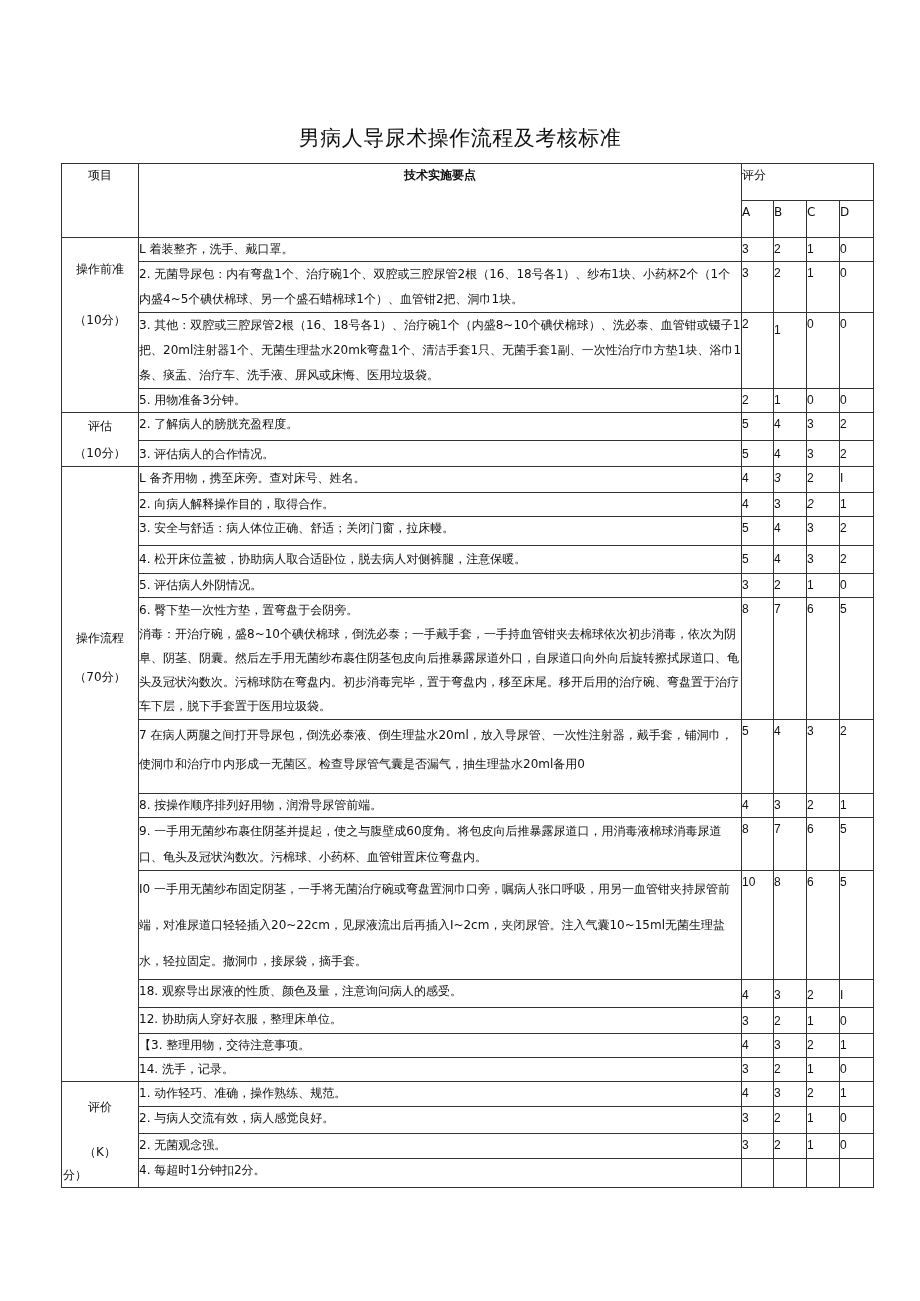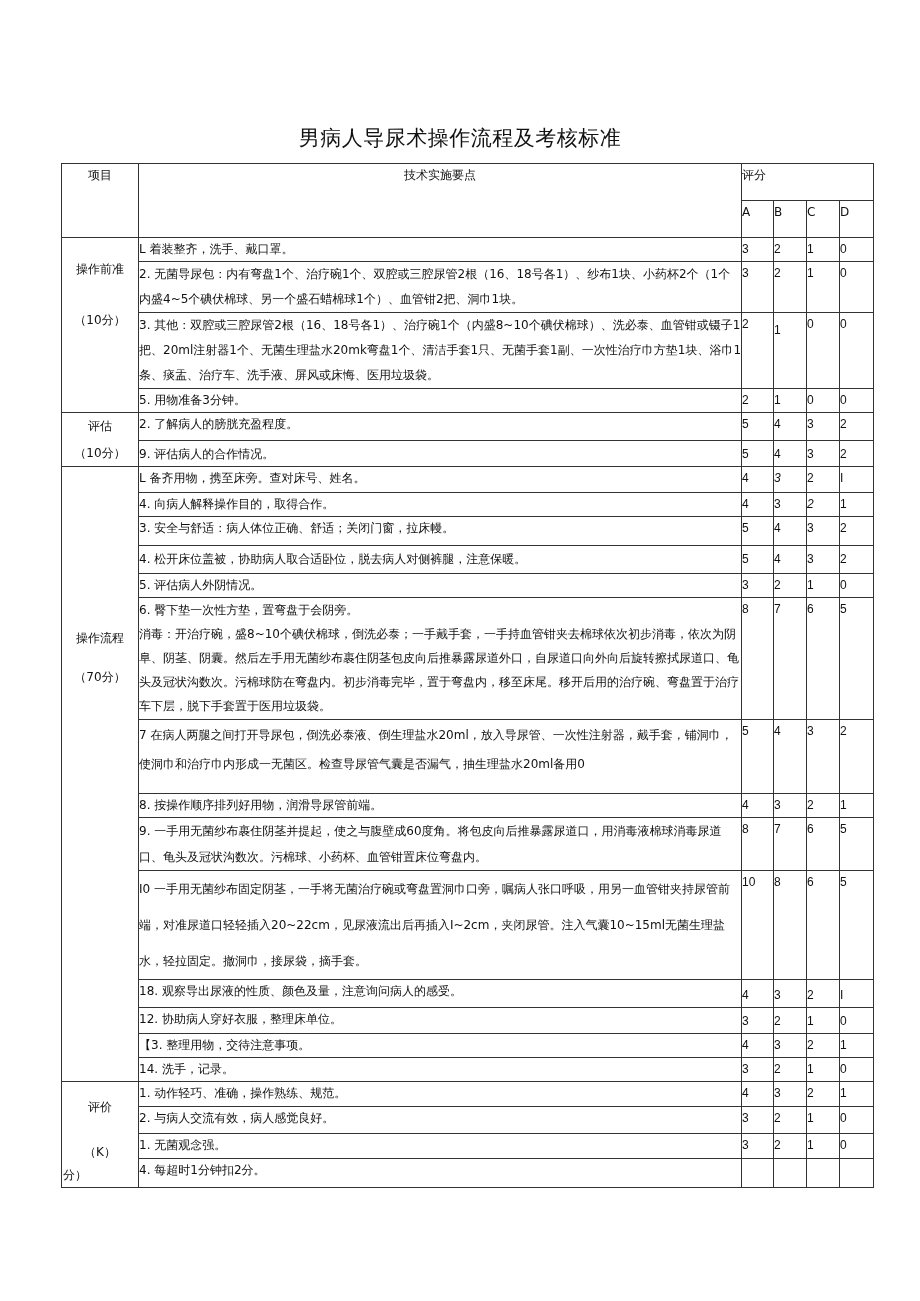--- a/index.html
+++ b/index.html
@@ -4,21 +4,21 @@
 <style>
   html, body { margin: 0; padding: 0; background: #ffffff; }
   body { width: 920px; height: 1301px; position: relative; font-family: "DejaVu Sans", "Liberation Sans", sans-serif; color: #111; }
   .title { position: absolute; left: 0; width: 920px; top: 124px; text-align: center; font-size: 21px; letter-spacing: 0.5px; font-family: "DejaVu Serif", "Liberation Serif", serif; }
   table.grid { position: absolute; left: 61px; top: 163px; border-collapse: collapse; table-layout: fixed; width: 812px; }
   table.grid td { border: 1px solid #333; padding: 0; vertical-align: top; font-size: 12px; line-height: 23px; }
   td.cat { text-align: center; vertical-align: middle; font-size: 12.5px; line-height: 20px; }
   td.txt { padding-left: 2px; padding-right: 1px; }
   td.sc { padding-left: 2px; font-family: "Liberation Sans Narrow", "Liberation Sans", sans-serif; font-size: 12px; }
   .hdr-item { text-align: center; vertical-align: top; padding-top: 2px; font-size: 12.5px; line-height: 18px; }
-  .hdr-main { text-align: center; vertical-align: middle; font-size: 20px; font-family: "DejaVu Serif", "Liberation Serif", serif; }
+  .hdr-main { text-align: center; vertical-align: middle; font-size: 20px; font-family: "DejaVu Serif", "Liberation Serif", serif; font-weight: bold; }
   .hdr-score { vertical-align: middle; font-size: 12.5px; }
   .hdr-letter { vertical-align: bottom; padding-left: 2px; font-size: 12px; line-height: 16px; }
   .it { font-style: italic; }
 </style>
 </head>
 <body>
 
 <div class="title">男病人导尿术操作流程及考核标准</div>
 
 <table class="grid">
@@ -81,40 +81,40 @@
         <div style="padding-top:2px">评估</div>
         <div style="padding-top:4px">（10分）</div>
       </td>
       <td class="txt">2. 了解病人的膀胱充盈程度。</td>
       <td class="sc">5</td>
       <td class="sc">4</td>
       <td class="sc">3</td>
       <td class="sc">2</td>
     </tr>
     <tr style="height:26px">
-      <td class="txt" style="vertical-align:bottom">9. 评估病人的合作情况。</td>
+      <td class="txt" style="vertical-align:bottom">3. 评估病人的合作情况。</td>
       <td class="sc" style="vertical-align:bottom">5</td>
       <td class="sc" style="vertical-align:bottom">4</td>
       <td class="sc" style="vertical-align:bottom">3</td>
       <td class="sc" style="vertical-align:bottom">2</td>
     </tr>
 
     <tr style="height:26px">
       <td rowspan="14" class="cat" style="vertical-align:top">
         <div style="padding-top:160px;text-align:center">操作流程</div>
         <div style="padding-top:16px">（70分）</div>
       </td>
       <td class="txt">L 备齐用物，携至床旁。查对床号、姓名。</td>
       <td class="sc">4</td>
       <td class="sc it">3</td>
       <td class="sc">2</td>
       <td class="sc">I</td>
     </tr>
     <tr style="height:24px">
-      <td class="txt">4. 向病人解释操作目的，取得合作。</td>
+      <td class="txt">2. 向病人解释操作目的，取得合作。</td>
       <td class="sc">4</td>
       <td class="sc">3</td>
       <td class="sc it">2</td>
       <td class="sc">1</td>
     </tr>
     <tr style="height:29px">
       <td class="txt">3. 安全与舒适：病人体位正确、舒适；关闭门窗，拉床幔。</td>
       <td class="sc">5</td>
       <td class="sc">4</td>
       <td class="sc">3</td>
@@ -214,21 +214,21 @@
       <td class="sc">1</td>
     </tr>
     <tr style="height:26px">
       <td class="txt">2. 与病人交流有效，病人感觉良好。</td>
       <td class="sc">3</td>
       <td class="sc">2</td>
       <td class="sc">1</td>
       <td class="sc">0</td>
     </tr>
     <tr style="height:25px">
-      <td class="txt">1. 无菌观念强。</td>
+      <td class="txt">2. 无菌观念强。</td>
       <td class="sc">3</td>
       <td class="sc">2</td>
       <td class="sc">1</td>
       <td class="sc">0</td>
     </tr>
     <tr style="height:28px">
       <td class="txt">4. 每超时1分钟扣2分。</td>
       <td class="sc"></td>
       <td class="sc"></td>
       <td class="sc"></td>

